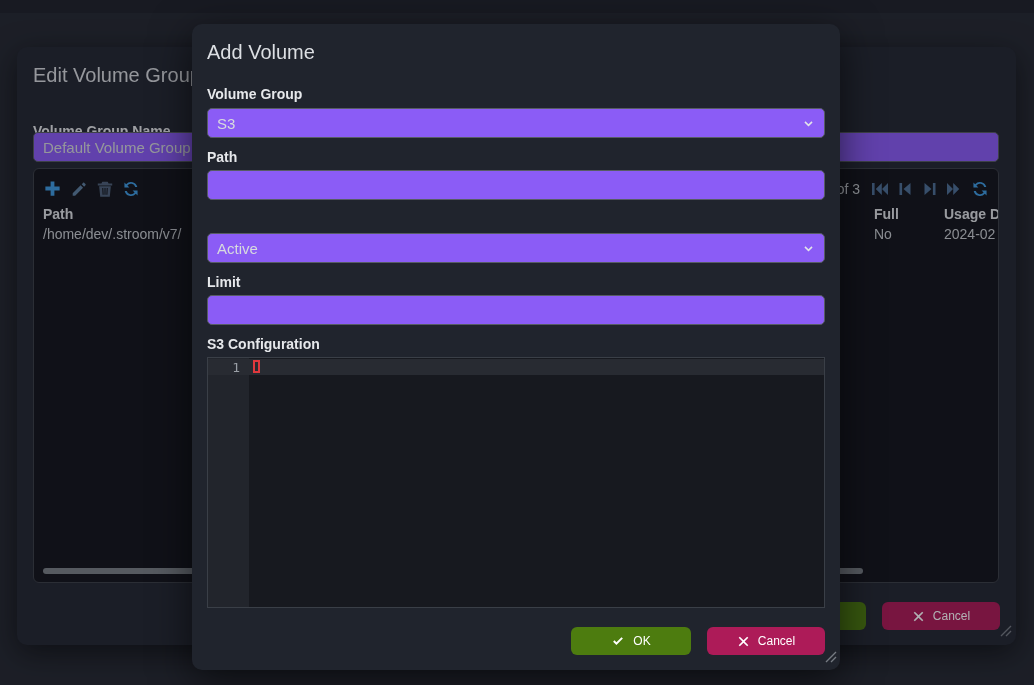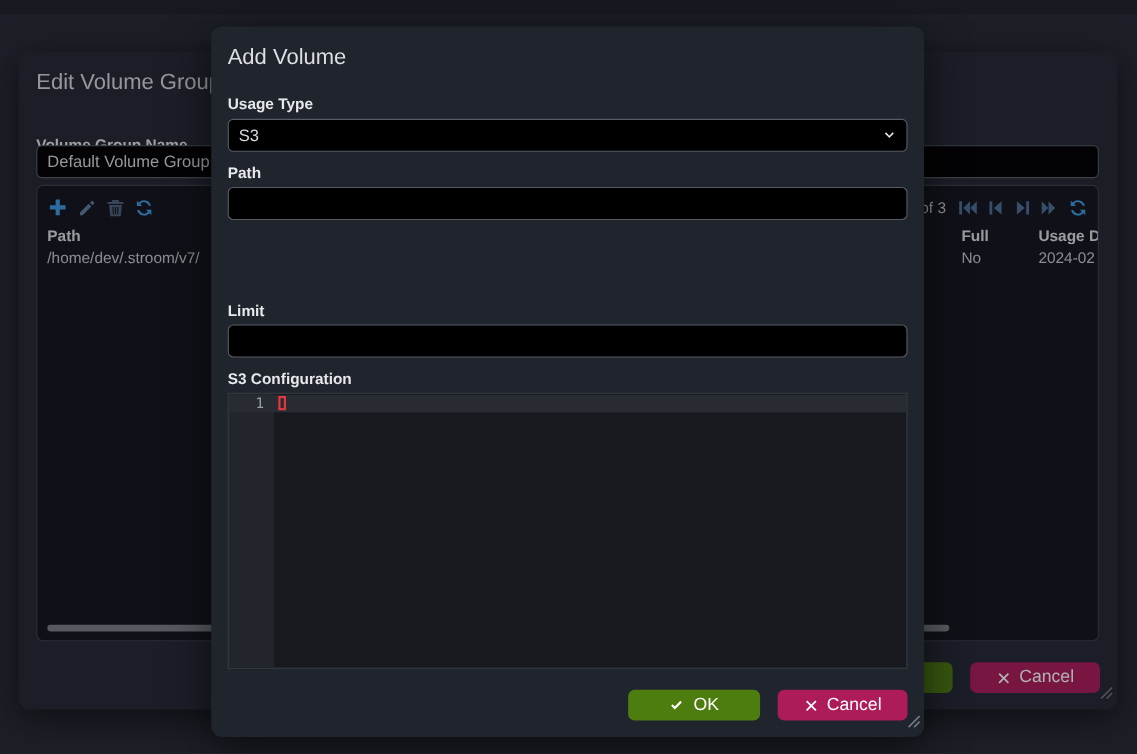--- a/index.html
+++ b/index.html
@@ -9,32 +9,32 @@
     background:#262a33;
     position:relative;
     color:#c7cbd0;
   }
   .topbar { position:absolute; left:0; top:0; width:1034px; height:13px; background:#1f232b; }
 
   
   .dlg-title { font-size:20px; font-weight:400; color:#d8dbdf; white-space:nowrap; }
   .field-label { font-size:14px; font-weight:700; color:#e6e8eb; white-space:nowrap; }
   .text-input, .select {
-    width:100%; height:30px; background:#000000;
+    width:100%; height:30px; background:#8b5cf6;
     border:1px solid #575c64; border-radius:5px;
     color:#d7dade; font-size:15px; font-family:"Liberation Sans",sans-serif;
     padding:0 26px 0 9px; outline:none;
   }
   .text-input { padding-right:9px; }
   .select { display:flex; align-items:center; position:relative; }
   .select .chev { position:absolute; right:9px; top:8px; color:#e3e5e8; }
   .btn {
     position:absolute; height:28px; border-radius:6px; border:none;
     display:flex; align-items:center; justify-content:center; gap:8px;
-    color:#ffffff; font-size:16px; font-family:"Liberation Sans",sans-serif;
+    color:#ffffff; font-size:12px; font-family:"Liberation Sans",sans-serif;
     cursor:pointer; white-space:nowrap;
   }
   .btn-ok { background:#4d7c0f; }
   .btn-cancel { background:#ad1b58; }
   .resize-handle { position:absolute; color:#767b83; }
 
   
   .edit-dialog {
     position:absolute; left:17px; top:47px; width:999px; height:598px;
     background:#242833; border-radius:10px;
@@ -189,33 +189,41 @@
         <path d="M1 11L11 1M6 11l5-5"></path>
       </svg>
   </span>
 </div>
 
 <div class="dim-overlay"></div>
 
 <div class="add-modal">
   <div class="dlg-title">Add Volume</div>
 
-  <div class="field-label abs fld" style="top:62px;">Usage Type</div>
+  <div class="field-label abs fld" style="top:62px;">Volume Group</div>
   <div class="select abs fld" style="top:84px;">
     <span>S3</span>
     <span class="chev">
       <svg width="13" height="13" viewBox="0 0 16 16" fill="currentColor">
           <path d="M3 5.4l5 5 5-5-1.3-1.3L8 7.8 4.3 4.1z"></path>
         </svg>
     </span>
   </div>
 
   <div class="field-label abs fld" style="top:125px;">Path</div>
   <input class="text-input abs fld" style="top: 146px;" type="text" value="">
 
+  <div class="select abs fld" style="top:209px;">
+    <span>Active</span>
+    <span class="chev">
+      <svg width="13" height="13" viewBox="0 0 16 16" fill="currentColor">
+          <path d="M3 5.4l5 5 5-5-1.3-1.3L8 7.8 4.3 4.1z"></path>
+        </svg>
+    </span>
+  </div>
 
   <div class="field-label abs fld" style="top:250px;">Limit</div>
   <input class="text-input abs fld" style="top: 271px;" type="text" value="">
 
   <div class="field-label abs fld" style="top:312px;">S3 Configuration</div>
   <div class="editor">
     <div class="gutter"></div>
     <div class="active-line"></div>
     <div class="line-no">1</div>
     <div class="cursor"></div>

